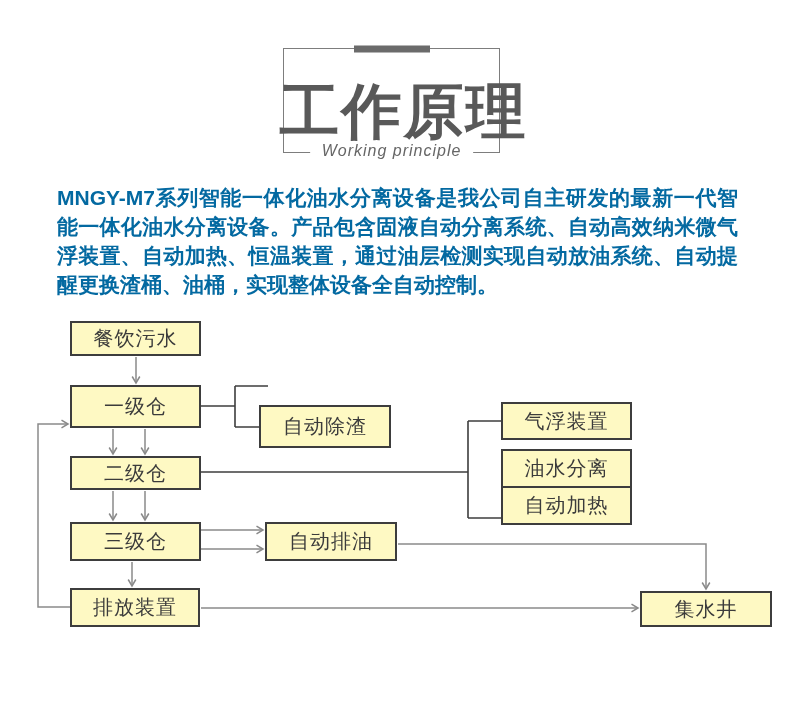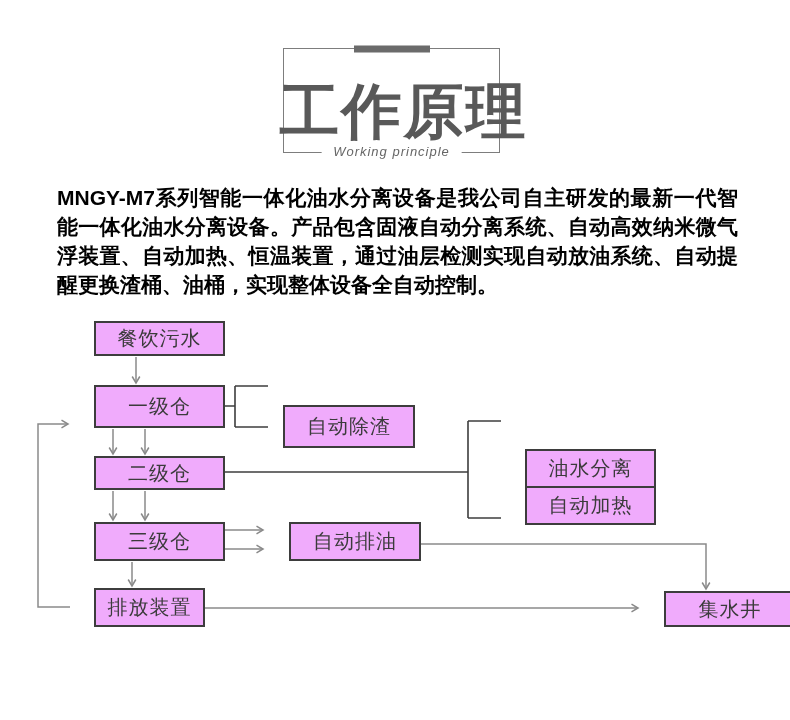--- a/index.html
+++ b/index.html
@@ -17,49 +17,49 @@
     width:76px;height:7px;background:#6b6b6b;
   }
   .title{
     position:absolute;left:50%;top:50%;transform:translate(-50%,-52%);
     margin:12px;font-size:60px;font-weight:bold;letter-spacing:2px;
     color:#595959;white-space:nowrap;line-height:1;
   }
   .subtitle{
     position:absolute;left:50%;bottom:0;transform:translate(-50%,46%);
     background:#ffffff;padding:0 12px;
-    font-size:13px;font-style:italic;color:#666666;
+    font-size:16px;font-style:italic;color:#666666;
     letter-spacing:1px;white-space:nowrap;line-height:1.1;
   }
   
   .intro{
     position:absolute;left:57px;top:183px;width:681px;margin:0;
-    font-size:21px;line-height:29px;font-weight:bold;color:#000000;
+    font-size:21px;line-height:29px;font-weight:bold;color:#0369a1;
     text-align:justify;
   }
   
   .flowchart{position:absolute;left:0;top:0;width:790px;height:720px;}
   .connectors{position:absolute;left:0;top:0;}
   .fnode{
     position:absolute;box-sizing:border-box;
-    border:2px solid #3d3d3d;background:#f0abfc;
+    border:2px solid #3d3d3d;background:#fef9c3;
     display:flex;align-items:center;justify-content:center;
-    font-size:20px;color:#3b3b3b;letter-spacing:1px;white-space:nowrap;margin-left:24px;
+    font-size:20px;color:#3b3b3b;letter-spacing:1px;white-space:nowrap;
   }
   .n-canyin  {left:70px; top:321px;width:131px;height:35px;}
   .n-yiji    {left:70px; top:385px;width:131px;height:43px;}
   .n-guye    {left:268px;top:366px;width:132px;height:41px;}
   .n-chuzha  {left:259px;top:405px;width:132px;height:43px;}
   .n-erji    {left:70px; top:456px;width:131px;height:34px;}
   .n-qifu    {left:501px;top:402px;width:131px;height:38px;}
   .n-youshui {left:501px;top:449px;width:131px;height:39px;}
   .n-paiyou  {left:501px;top:486px;width:131px;height:39px;}
   .n-sanji   {left:70px; top:522px;width:131px;height:39px;}
   .n-beng    {left:265px;top:522px;width:132px;height:39px;}
-  .n-paifang {left:70px; top:588px;width:111px;height:39px;font-family:Liberation Serif, serif;}
+  .n-paifang {left:70px; top:588px;width:130px;height:39px;font-family:Liberation Serif, serif;}
   .n-jishui  {left:640px;top:591px;width:132px;height:36px;}
 </style>
 </head>
 <body>
 
 <div class="page">
 
   <div class="title-block">
     <div class="title-bar"></div>
     <h1 class="title">工作原理</h1>
@@ -100,20 +100,21 @@
         <path d="M70,607 L38,607 L38,424 L68,424"></path>
         <path d="M398,544 L706,544 L706,589"></path>
         <path d="M201,608 L638,608"></path>
       </g>
     </svg>
 
     <div class="fnode n-canyin">餐饮污水</div>
     <div class="fnode n-yiji">一级仓</div>
     <div class="fnode n-chuzha">自动除渣</div>
     <div class="fnode n-erji">二级仓</div>
+    <div class="fnode n-qifu">气浮装置</div>
     <div class="fnode n-youshui">油水分离</div>
     <div class="fnode n-paiyou">自动加热</div>
     <div class="fnode n-sanji">三级仓</div>
     <div class="fnode n-beng">自动排油</div>
     <div class="fnode n-paifang">排放装置</div>
     <div class="fnode n-jishui">集水井</div>
   </div>
 
 </div>
 

